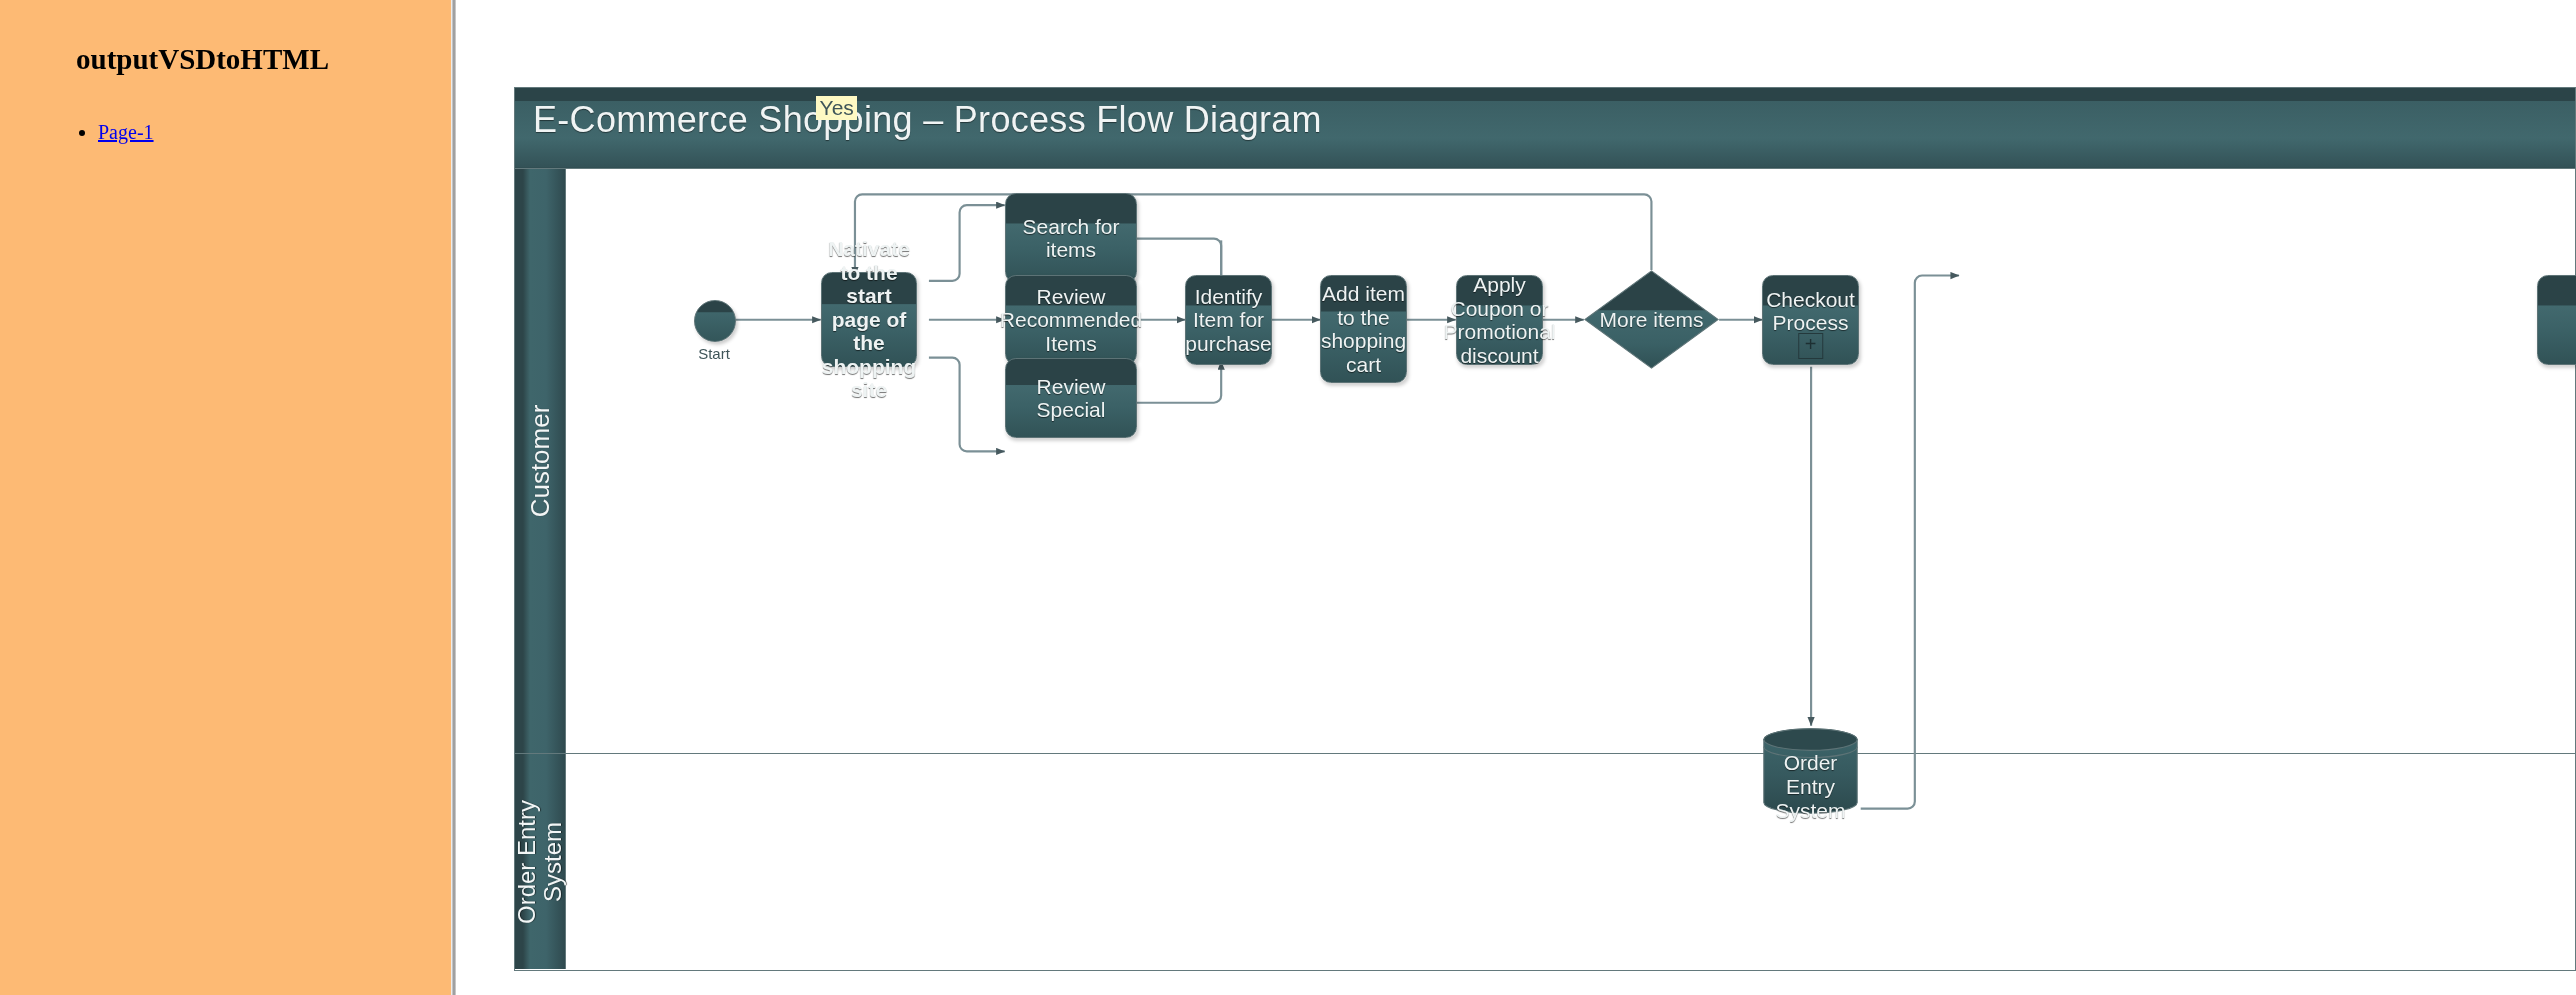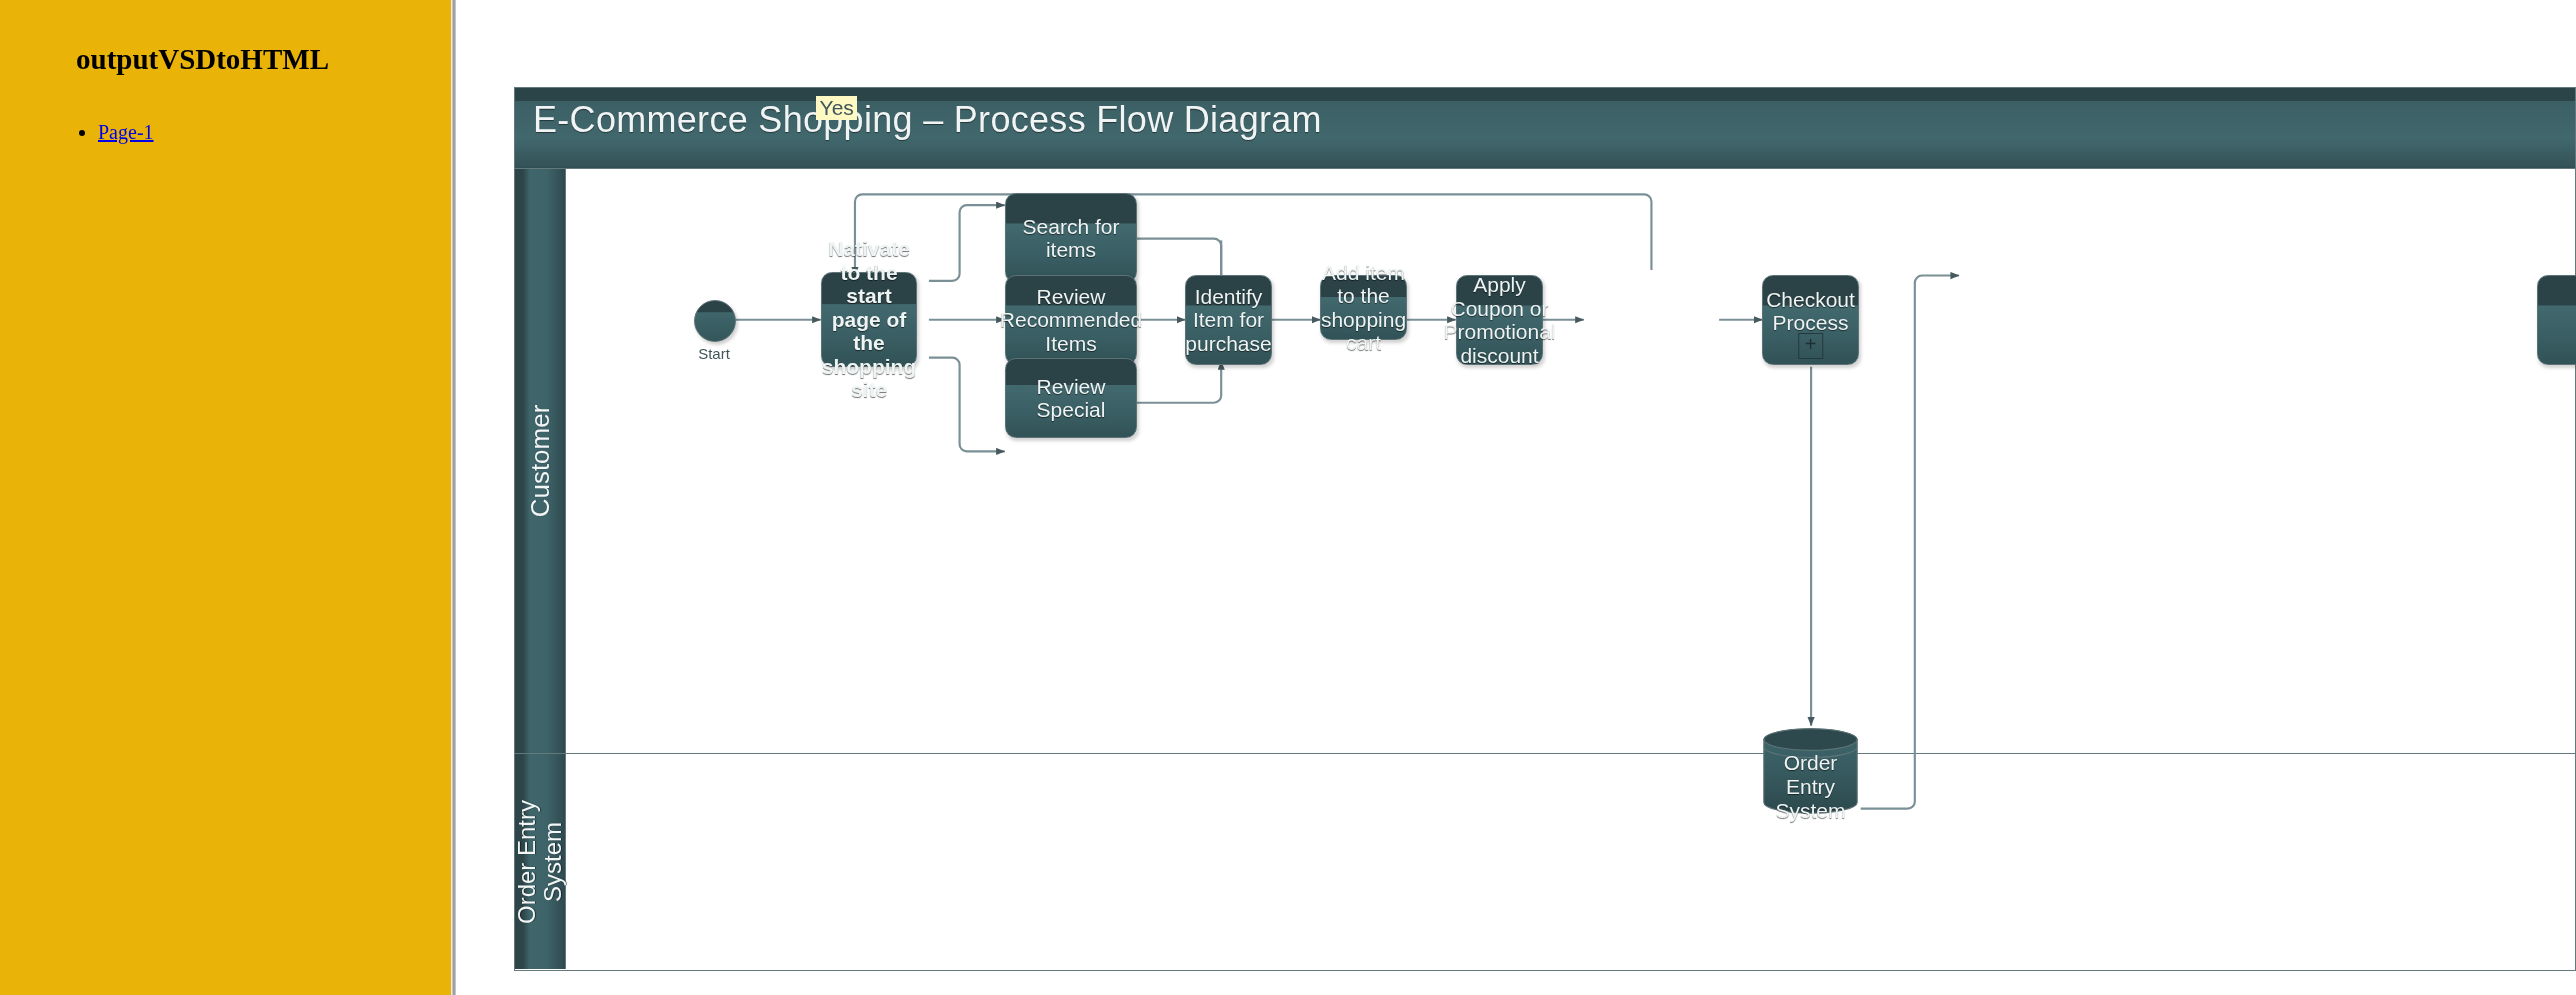--- a/index.html
+++ b/index.html
@@ -14,21 +14,21 @@
     position: relative;
     width: 2576px; height: 996px;
     background: #ffffff;
   }
 
   
   #sidebar {
     position: absolute;
     left: 0; top: 0;
     width: 451px; height: 996px;
-    background: #eab308;
+    background: #fdba74;
     box-sizing: border-box;
   }
   #sidebar-divider {
     position: absolute;
     left: 451px; top: 0;
     width: 4.5px; height: 996px;
     background: linear-gradient(to right,#ffffff 0%,#b9b9b9 35%,#8e8e8e 60%,#d9d9d9 100%);
   }
   #toc-title {
     position: absolute;
@@ -334,28 +334,43 @@
     </div>
 
     <div class="node proc" style="left:491px; top:271px; width:132px; height:80px;">
       <span>Review Special</span>
     </div>
 
     <div class="node proc" style="left:671px; top:188px; width:87px; height:90px;">
       <span>Identify Item for purchase</span>
     </div>
 
-    <div class="node proc" style="left:806px; top:188px; width:87px; height:65px;align-items:center;">
+    <div class="node proc" style="left:806px; top:188px; width:87px; height:108px;align-items:center;">
       <span>Add item to the shopping cart</span>
     </div>
 
     <div class="node proc" style="left:942px; top:188px; width:87px; height:90px;">
       <span>Apply Coupon or Promotional discount</span>
     </div>
 
+    <div class="diamond-wrap" style="left:1070px; top:183px; width:135px; height:99px;">
+      <svg width="135" height="99" viewBox="0 0 150 110">
+        <defs>
+          <linearGradient id="dgrad" x1="0" y1="0" x2="0" y2="1">
+            <stop offset="0%" stop-color="#2b4347"></stop>
+            <stop offset="40%" stop-color="#2b4347"></stop>
+            <stop offset="41%" stop-color="#42696e"></stop>
+            <stop offset="75%" stop-color="#3a6065"></stop>
+            <stop offset="100%" stop-color="#2f5054"></stop>
+          </linearGradient>
+        </defs>
+        <polygon points="75,1 149,55 75,109 1,55" fill="url(#dgrad)" stroke="#5d7376" stroke-width="1.2"></polygon>
+      </svg>
+      <div class="diamond-label">More items</div>
+    </div>
 
     <div class="node proc" style="left:1248px; top:188px; width:97px; height:90px;">
       <span style="position:relative; top:-9px;">Checkout Process</span>
       <span class="subproc-marker">+</span>
     </div>
 
     <div class="node proc" style="left:2023px; top:188px; width:99px; height:90px;">
       
     </div>
 

